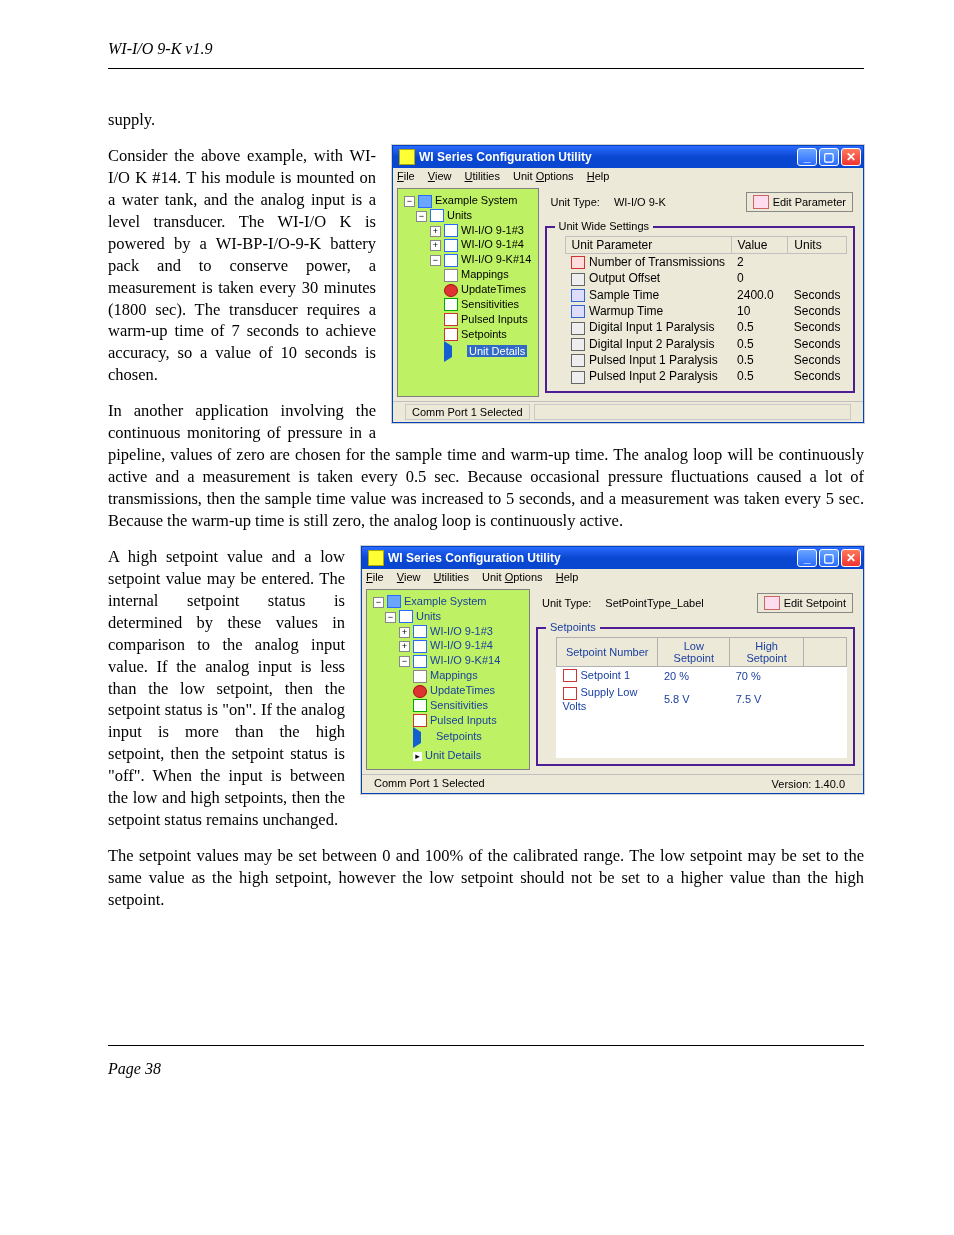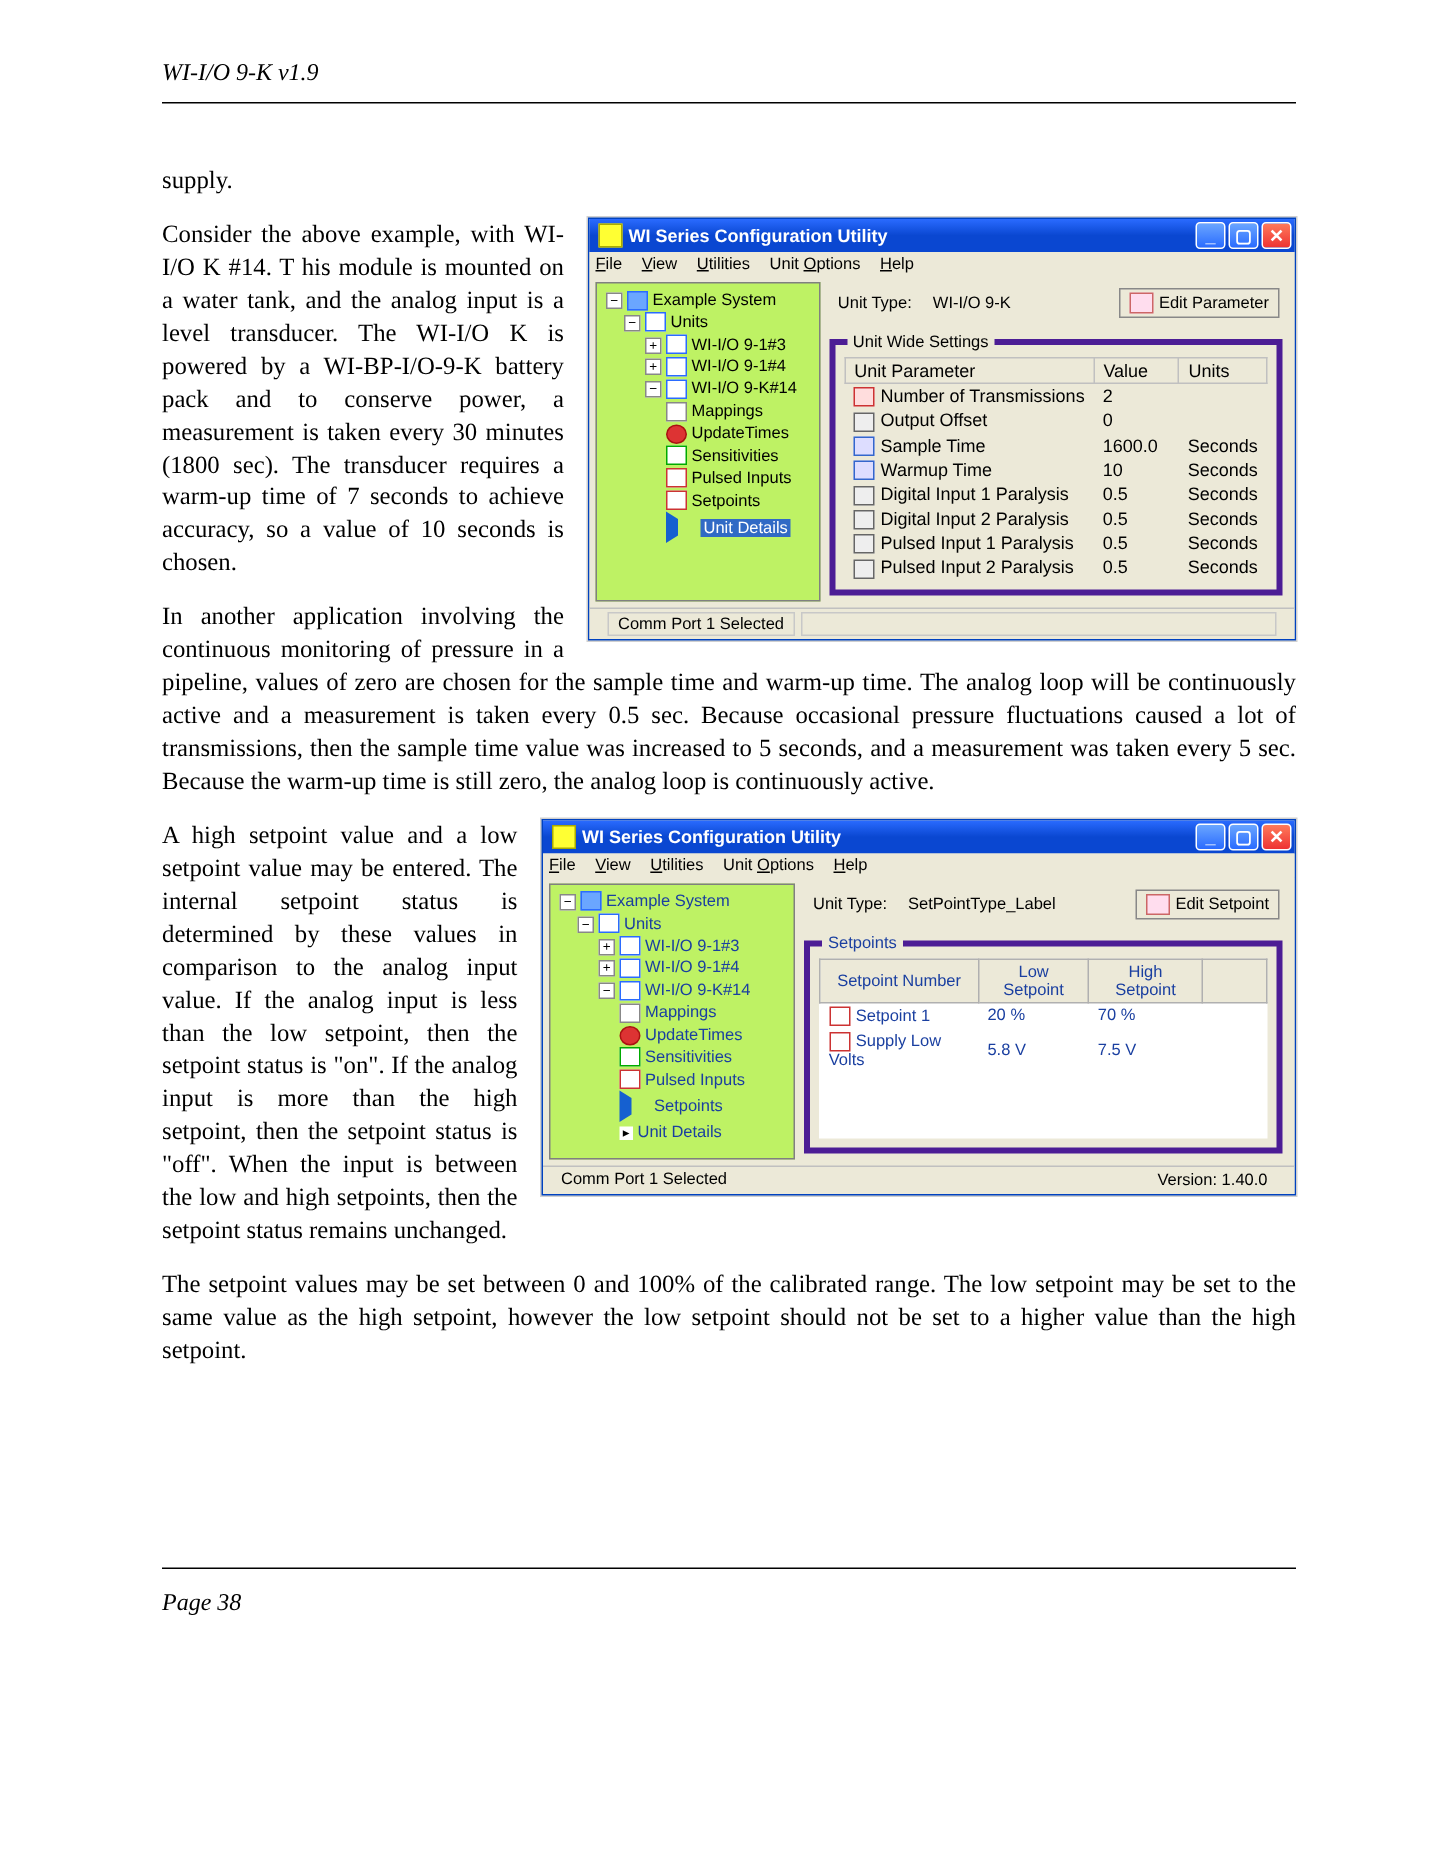--- a/index.html
+++ b/index.html
@@ -126,23 +126,23 @@
     background: #ece9d8;
     padding: 2px 6px;
     display: inline-flex; align-items: center; gap: 4px;
     font-size: 11px;
   }
   .btn-edit .ei {
     width: 14px; height: 12px;
     background: #fde; border: 1px solid #c66;
   }
   .groupbox {
-    border: 4px solid #4c1d95;
+    border: 2px solid #4c1d95;
     margin: 4px 4px 4px 0;
-    padding: 8px 6px 6px 6px;
+    padding: 8px 6px 6px 18px;
     position: relative;
   }
   .groupbox .gb-title {
     position: absolute; top: -8px; left: 8px;
     background: #ece9d8; padding: 0 4px; font-size: 11px;
   }
   .param-table { width: 100%; border-collapse: collapse; font-size: 12px; }
   .param-table th, .param-table td {
     text-align: left; padding: 1px 6px; white-space: nowrap;
   }
@@ -249,21 +249,21 @@
                     <td class="val">2</td>
                     <td></td>
                   </tr>
               <tr>
                     <td><span class="pi pi-gry"></span><span>Output Offset</span></td>
                     <td class="val">0</td>
                     <td></td>
                   </tr>
               <tr>
                     <td><span class="pi pi-blu"></span><span>Sample Time</span></td>
-                    <td class="val">1600.0</td>
+                    <td class="val">2400.0</td>
                     <td>Seconds</td>
                   </tr>
               <tr>
                     <td><span class="pi pi-blu"></span><span>Warmup Time</span></td>
                     <td class="val">10</td>
                     <td>Seconds</td>
                   </tr>
               <tr>
                     <td><span class="pi pi-gry"></span><span>Digital Input 1 Paralysis</span></td>
                     <td class="val">0.5</td>

